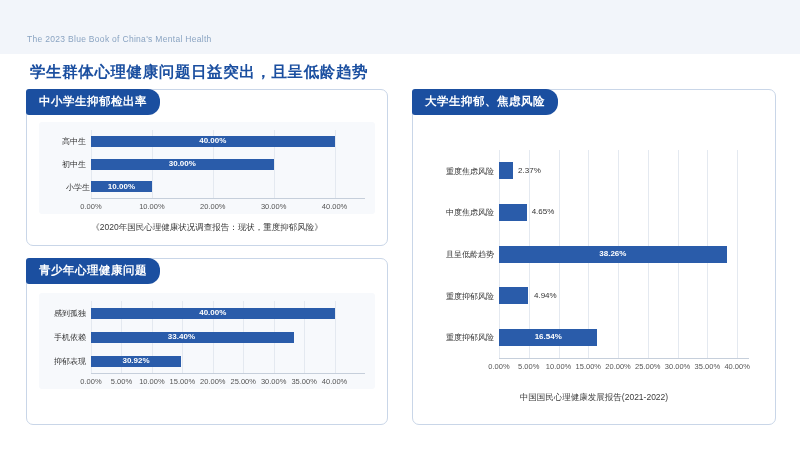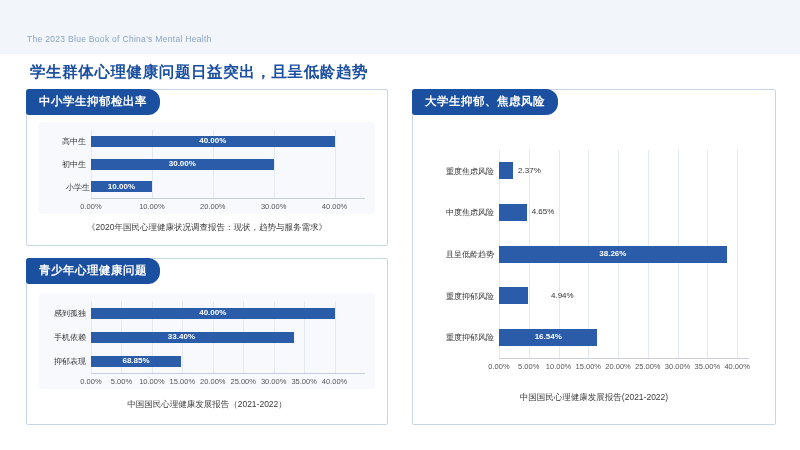--- a/index.html
+++ b/index.html
@@ -49,21 +49,21 @@
     font-size: 15.5px;
     font-weight: bold;
     color: #1b4fa0;
     letter-spacing: 0.6px;
   }
 
   
   .panel {
     position: absolute;
     border: 1px solid #c9d6e8;
-    border-radius: 2px;
+    border-radius: 7px;
     background: #ffffff;
   }
   .panel-title {
     position: absolute;
     left: -1px; top: -1px;
     background: #1b4fa0;
     color: #ffffff;
     font-size: 11.5px;
     font-weight: bold;
     padding: 5px 13px 6px 13px;
@@ -167,21 +167,21 @@
           <div class="bar" style="left: 52px; top: 13.8333px; width: 243.556px; height: 11px;"></div>
           <div class="bar-label-out" style="top: 14.3333px; left: 156.778px; width: 34px; text-align: center;">40.00%</div>
           <div class="cat-label" style="top: 14.3333px; left: 0px; width: 47px;">高中生</div>
           <div class="bar" style="left: 52px; top: 36.5px; width: 182.667px; height: 11px;"></div>
           <div class="bar-label-out" style="top: 37px; left: 126.333px; width: 34px; text-align: center;">30.00%</div>
           <div class="cat-label" style="top: 37px; left: 0px; width: 47px;">初中生</div>
           <div class="bar" style="left: 52px; top: 59.1667px; width: 60.8889px; height: 11px;"></div>
           <div class="bar-label-out" style="top: 59.6667px; left: 65.4444px; width: 34px; text-align: center;">10.00%</div>
           <div class="cat-label" style="top: 59.6667px; left: 4px; width: 47px;">小学生</div>
         </div>
-      <div class="caption" style="top:104px;">《2020年国民心理健康状况调查报告：现状，趋势与服务需求》</div>
+      <div class="caption" style="top:104px;">《2020年国民心理健康状况调查报告：现状，重度抑郁风险》</div>
     </div>
   </div>
 
   <div class="panel" style="left:26px; top:258px; width:360px; height:165px;">
     <div class="panel-title">青少年心理健康问题</div>
     <div class="panel-body">
       <div class="panel-bg-soft" style="left:12px; top:6px; width:336px; height:96px;"></div>
       <div class="chart" id="chart2" style="left:12px; top:6px; width:336px; height:96px;">
           <div class="grid-line" style="left: 52px; top: 8px; height: 72px;"></div>
           <div class="tick-label" style="left: 30px; width: 44px; top: 84px;">0.00%</div>
@@ -202,24 +202,23 @@
           <div class="grid-line" style="left: 295.556px; top: 8px; height: 72px;"></div>
           <div class="tick-label" style="left: 273.556px; width: 44px; top: 84px;">40.00%</div>
           <div class="axis-line" style="top: 80px; left: 52px; width: 274px; right: auto;"></div>
           <div class="bar" style="left: 52px; top: 14.5px; width: 243.556px; height: 11px;"></div>
           <div class="bar-label-out" style="top: 15px; left: 156.778px; width: 34px; text-align: center;">40.00%</div>
           <div class="cat-label" style="top: 15px; left: 0px; width: 47px;">感到孤独</div>
           <div class="bar" style="left: 52px; top: 38.5px; width: 203.369px; height: 11px;"></div>
           <div class="bar-label-out" style="top: 39px; left: 122px; width: 34px; text-align: right;">33.40%</div>
           <div class="cat-label" style="top: 39px; left: 0px; width: 47px;">手机依赖</div>
           <div class="bar" style="left: 52px; top: 62.5px; width: 90.1156px; height: 11px;"></div>
-          <div class="bar-label-out" style="top: 63px; left: 80.0578px; width: 34px; text-align: center;">68.85%</div>
+          <div class="bar-label-out" style="top: 63px; left: 80.0578px; width: 34px; text-align: center;">30.92%</div>
           <div class="cat-label" style="top: 63px; left: 0px; width: 47px;">抑郁表现</div>
         </div>
-      <div class="caption" style="top:112px;">中国国民心理健康发展报告（2021-2022）</div>
     </div>
   </div>
 
   <div class="panel" style="left:412px; top:89px; width:362px; height:334px;">
     <div class="panel-title">大学生抑郁、焦虑风险</div>
     <div class="panel-body">
       <div class="chart" id="chart3" style="left:14px; top:26px; width:334px; height:232px;">
           <div class="grid-line" style="left: 72px; top: 6px; height: 208px;"></div>
           <div class="tick-label" style="left: 50px; width: 44px; top: 218px;">0.00%</div>
           <div class="grid-line" style="left: 101.762px; top: 6px; height: 208px;"></div>
@@ -242,21 +241,21 @@
           <div class="bar" style="left: 72px; top: 18.3px; width: 14.1071px; height: 17px;"></div>
           <div class="bar-label-dark" style="top: 21.8px; left: 91.1071px;">2.37%</div>
           <div class="cat-label" style="top: 21.8px; left: 0px; width: 67px;">重度焦虑风险</div>
           <div class="bar" style="left: 72px; top: 59.9px; width: 27.6786px; height: 17px;"></div>
           <div class="bar-label-dark" style="top: 63.4px; left: 104.679px;">4.65%</div>
           <div class="cat-label" style="top: 63.4px; left: 0px; width: 67px;">中度焦虑风险</div>
           <div class="bar" style="left: 72px; top: 101.5px; width: 227.738px; height: 17px;"></div>
           <div class="bar-label-out" style="top: 105px; left: 168.869px; width: 34px; text-align: center;">38.26%</div>
           <div class="cat-label" style="top: 105px; left: 0px; width: 67px;">且呈低龄趋势</div>
           <div class="bar" style="left: 72px; top: 143.1px; width: 29.4048px; height: 17px;"></div>
-          <div class="bar-label-dark" style="top: 146.6px; left: 124px;">4.94%</div>
+          <div class="bar-label-dark" style="top: 146.6px; left: 107px;">4.94%</div>
           <div class="cat-label" style="top: 146.6px; left: 0px; width: 67px;">重度抑郁风险</div>
           <div class="bar" style="left: 72px; top: 184.7px; width: 98.4524px; height: 17px;"></div>
           <div class="bar-label-out" style="top: 188.2px; left: 104.226px; width: 34px; text-align: center;">16.54%</div>
           <div class="cat-label" style="top: 188.2px; left: 0px; width: 67px;">重度抑郁风险</div>
         </div>
       <div class="caption" style="top:274px;">中国国民心理健康发展报告(2021-2022)</div>
     </div>
   </div>
 
 </div>

